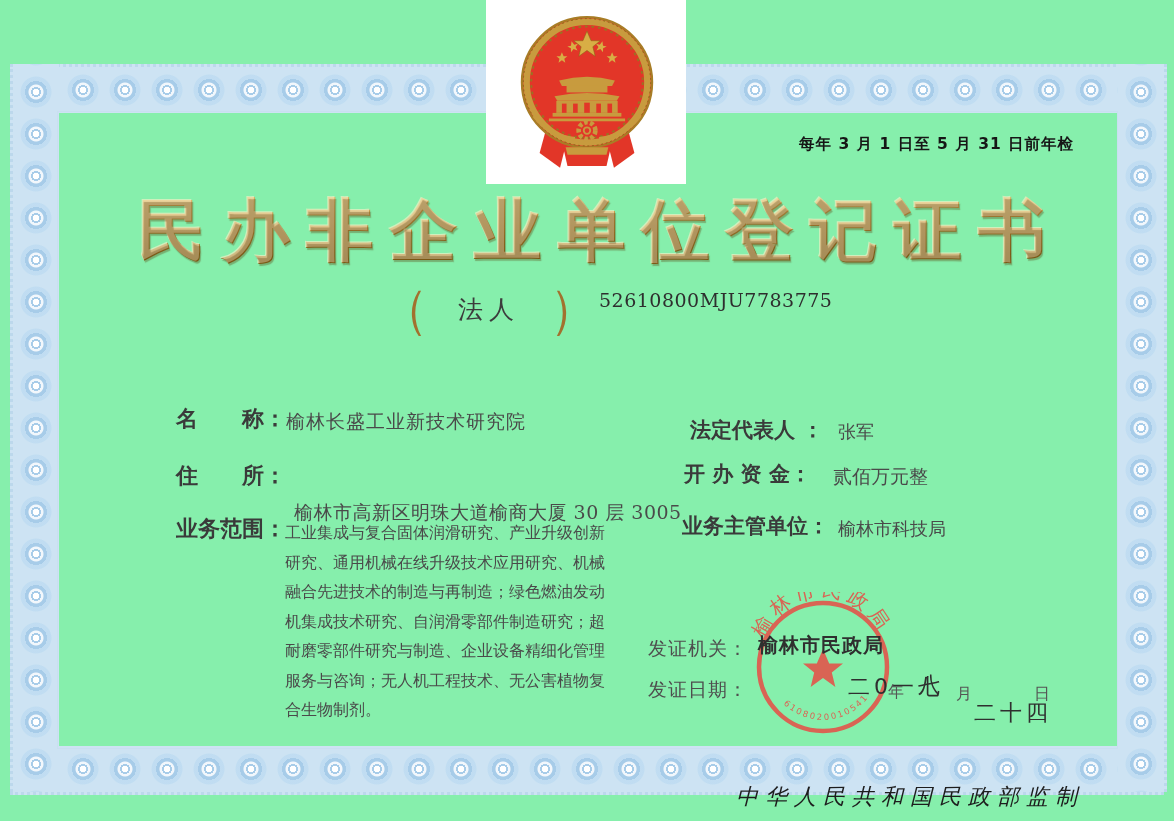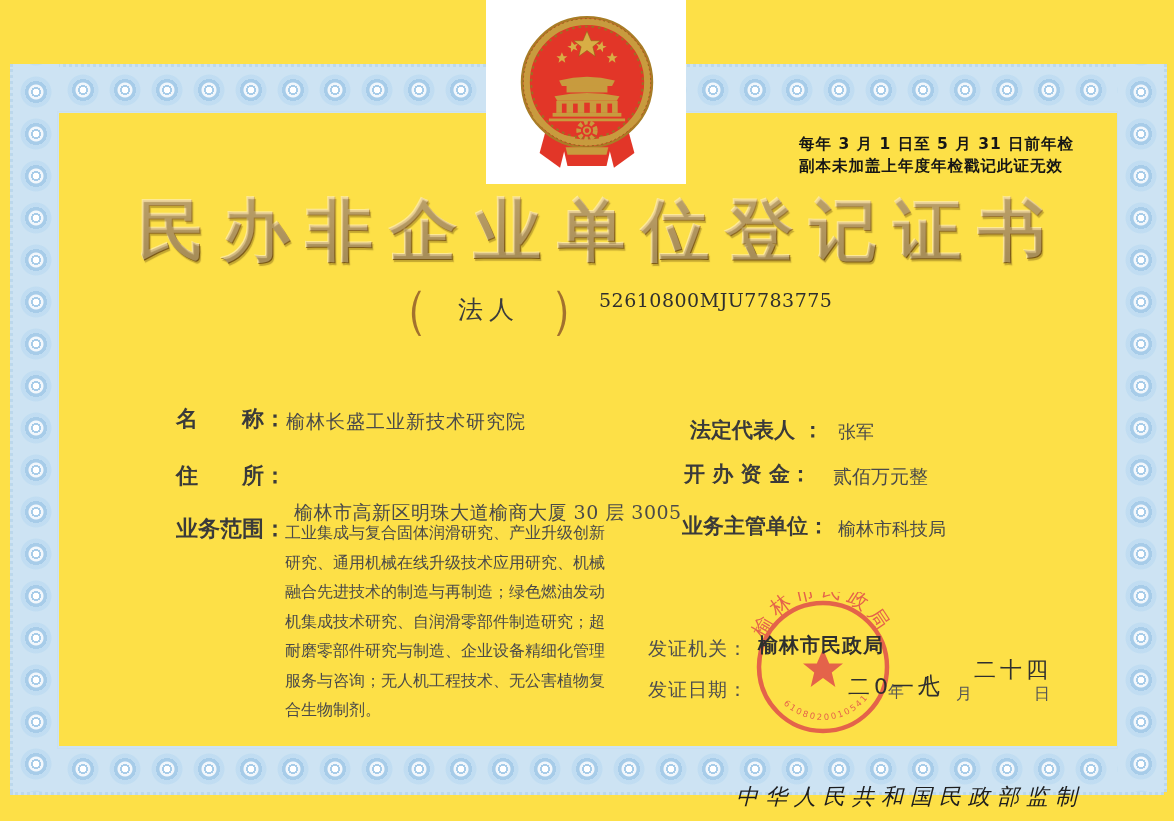--- a/index.html
+++ b/index.html
@@ -1,17 +1,17 @@
 <!DOCTYPE html>
 <html><head>
 <meta charset="utf-8">
 <style>
   html,body{margin:0;padding:0;background:#ffffff;}
   .certificate{
-    position:relative;width:1174px;height:821px;background:#fde047;overflow:hidden;
+    position:relative;width:1174px;height:821px;background:#86efac;overflow:hidden;
     font-family:"DejaVu Sans",sans-serif;
   }
   
   .bstrip{
     position:absolute;z-index:1;background-color:#cde3f3;
     background-image:
       radial-gradient(circle, #ffffff 0 3px, rgba(255,255,255,0) 3.5px),
       radial-gradient(circle, rgba(255,255,255,0) 0 5px, rgba(255,255,255,.85) 5px 7px, rgba(255,255,255,0) 8px),
       radial-gradient(circle, rgba(146,192,227,.65) 0 11px, rgba(183,216,240,.55) 11px 15px, rgba(205,227,243,0) 16px);
     background-size:42px 42px;background-position:center;
@@ -108,21 +108,20 @@
     <circle cx="85" cy="134" r="9" fill="none" stroke="#c89b3e" stroke-width="5" stroke-dasharray="4,2.5"></circle>
     <circle cx="85" cy="134" r="3.5" fill="none" stroke="#c89b3e" stroke-width="2"></circle>
 
     <path d="M28,118 Q44,140 72,143" fill="none" stroke="#c89b3e" stroke-width="4"></path>
     <path d="M142,118 Q126,140 98,143" fill="none" stroke="#c89b3e" stroke-width="4"></path>
     <path d="M62,152 L108,152 L106,160 L64,160 Z" fill="#c89b3e"></path>
   </svg>
 
   <div class="note">
     <div>每年 3 月 1 日至 5 月 31 日前年检</div>
-    <div>副本未加盖上年度年检戳记此证无效</div>
   </div>
 
   <div class="title">民办非企业单位登记证书</div>
 
   <div class="subtitle">
     <span class="paren">（</span>
     <span class="type-label">法人</span>
     <span class="paren">）</span>
     <span class="code-value">52610800MJU7783775</span>
   </div>
@@ -161,18 +160,18 @@
   </svg>
 
   <div class="issue-lbl" style="left:648px;top:636px;">发证机关：</div>
   <div class="issue-val" style="left:758px;top:632px;font-size:20px;font-weight:bold;letter-spacing:1px;">榆林市民政局</div>
 
   <div class="issue-lbl" style="left:648px;top:677px;">发证日期：</div>
   <div class="issue-val date-big" style="left:800px;top:672px;margin-left:48px;">二0一七</div>
   <div class="issue-val date-unit" style="left:888px;top:682px;">年</div>
   <div class="issue-val date-big" style="left:918px;top:670px;">八</div>
   <div class="issue-val date-unit" style="left:956px;top:684px;">月</div>
-  <div class="issue-val date-big" style="left:974px;top:655px;text-align:right;">二十四</div>
+  <div class="issue-val date-big" style="left:974px;top:698px;text-align:right;">二十四</div>
   <div class="issue-val date-unit" style="left:1034px;top:684px;">日</div>
 
   <div class="footer">中华人民共和国民政部监制</div>
 
 </div>
 
 </body></html>

